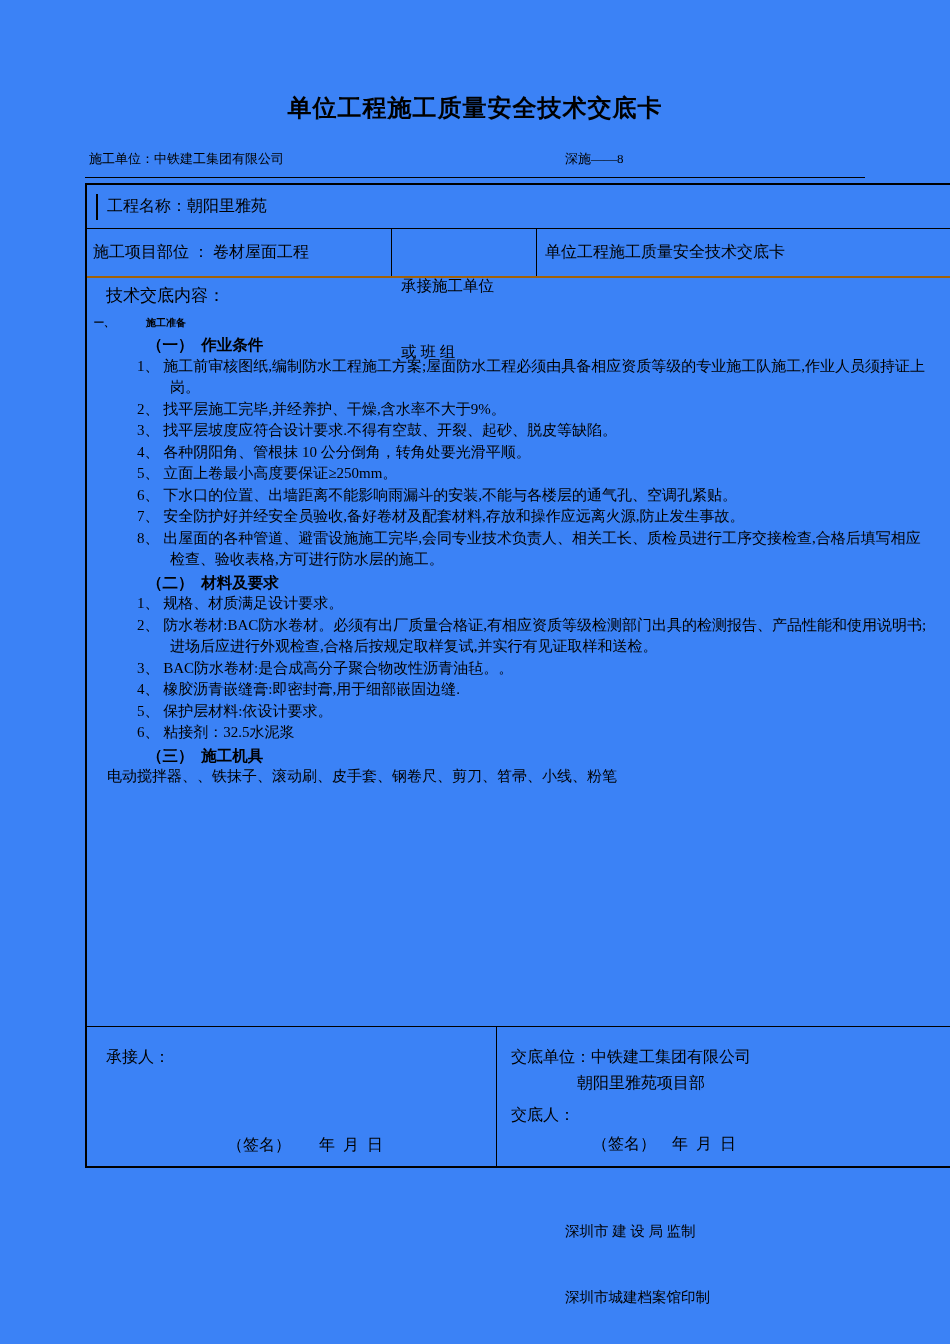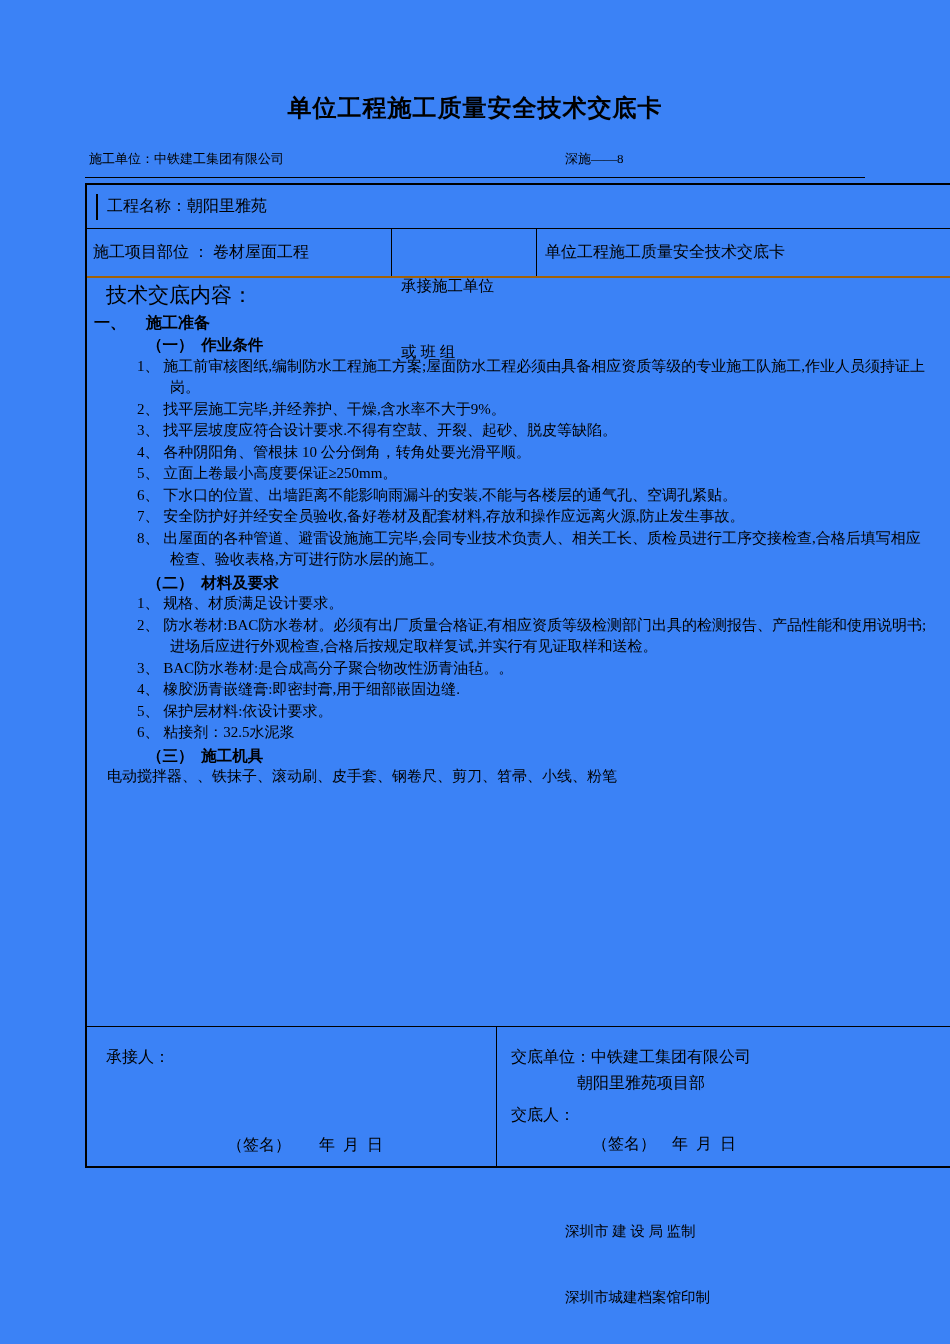--- a/index.html
+++ b/index.html
@@ -81,26 +81,26 @@
     padding-left: 8px;
   }
   .content-cell {
     height: 748px;
     padding: 5px 10px 0 0;
     font-size: 15px;
     line-height: 21.5px;
     overflow: hidden;
   }
   .content-header {
-    font-size: 21px;
+    font-size: 17px;
     padding: 2px 0 3px 19px;
   }
   .sec-title {
     font-weight: bold;
-    font-size: 16px;
+    font-size: 10px;
     padding-left: 7px;
     margin-top: 2px;
   }
   .sec-num { display: inline-block; min-width: 52px; }
   .sub-title {
     font-weight: bold;
     font-size: 15.5px;
     margin-left: 60px;
     margin-top: 1px;
     white-space: pre;

